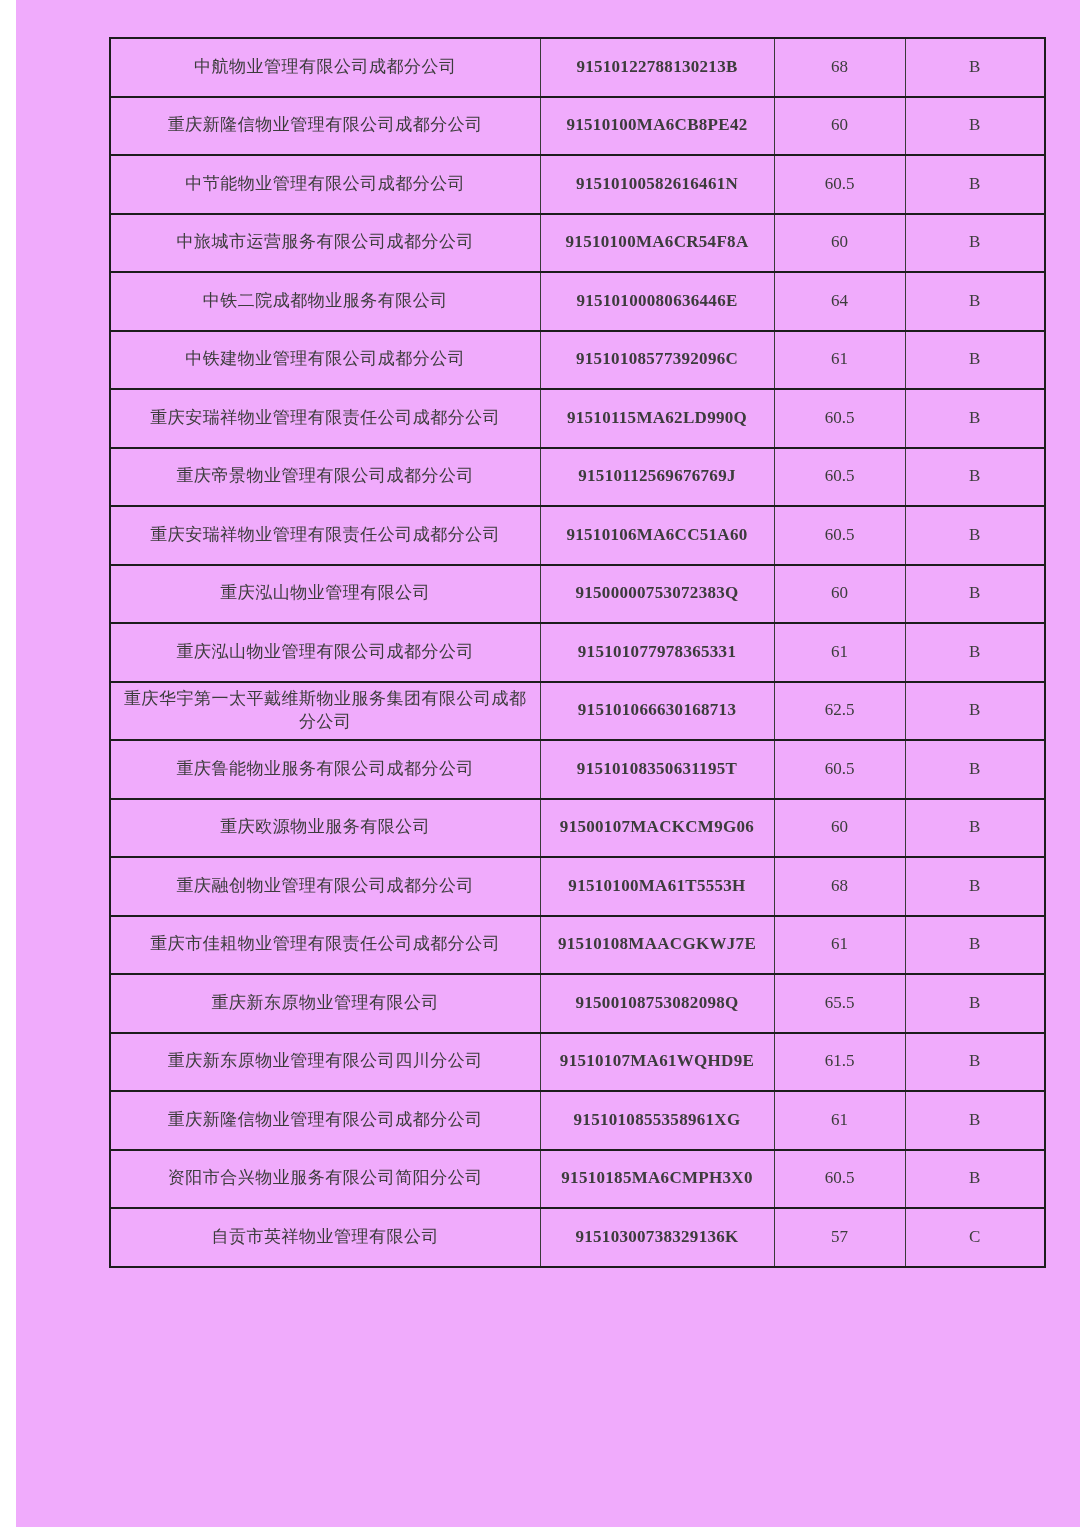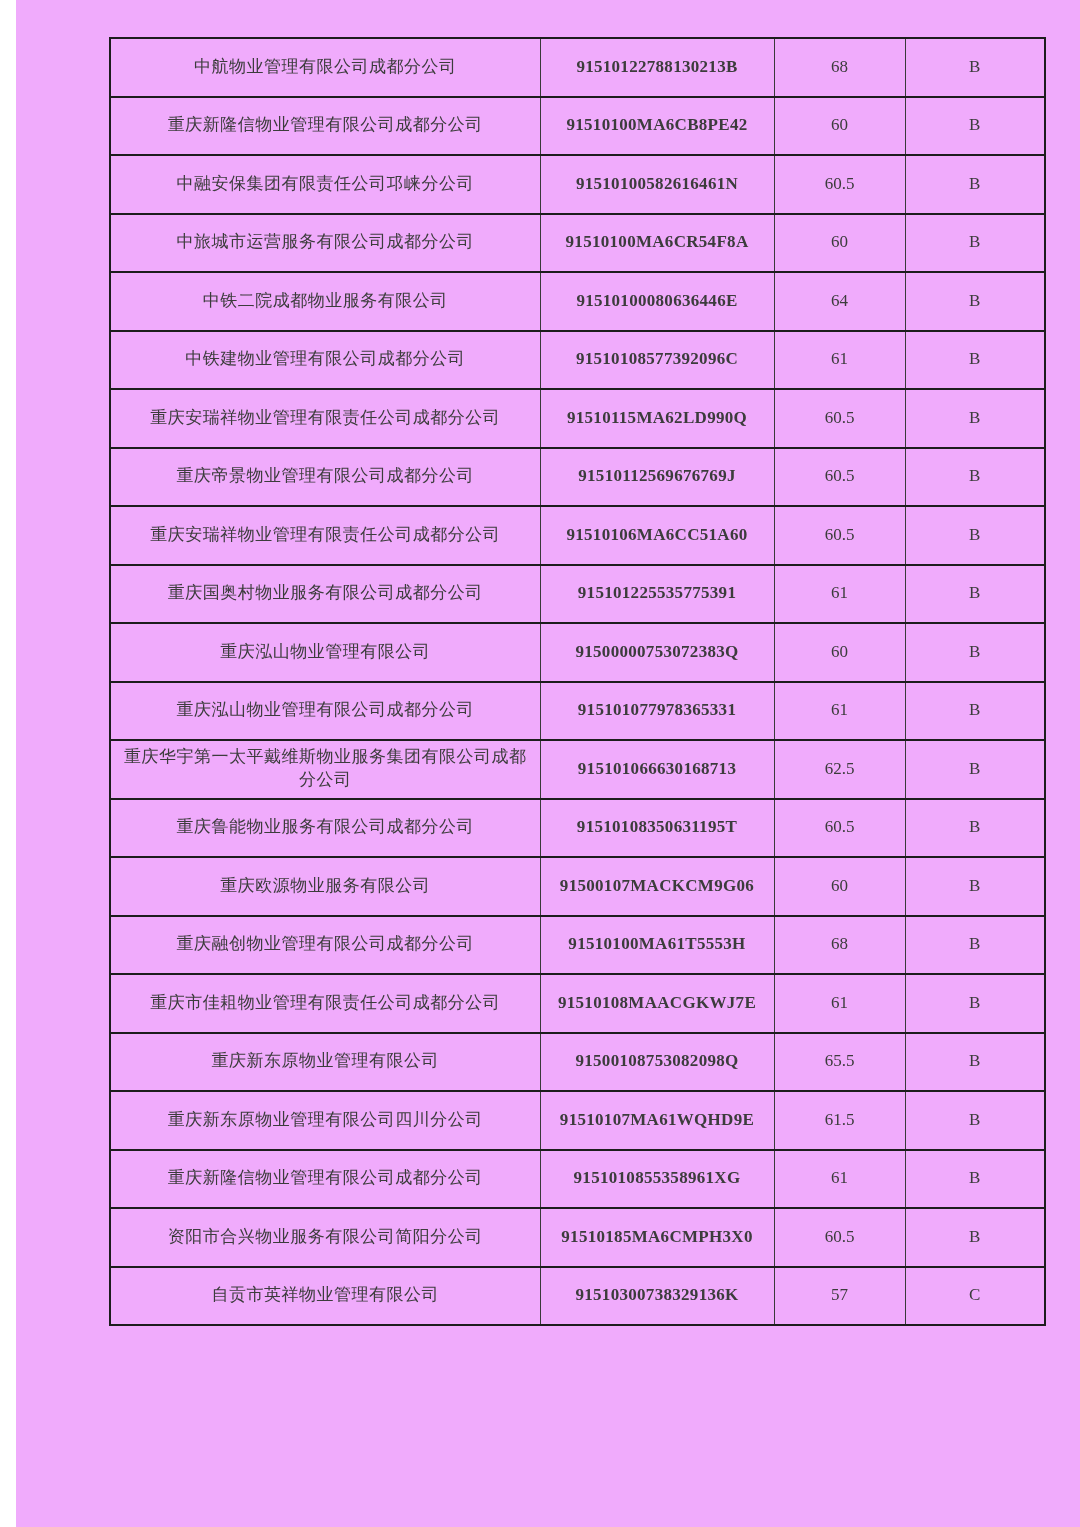--- a/index.html
+++ b/index.html
@@ -66,21 +66,21 @@
             <td class="col-score">68</td>
             <td class="col-grade">B</td>
           </tr>
           <tr>
             <td class="col-name">重庆新隆信物业管理有限公司成都分公司</td>
             <td class="col-code">91510100MA6CB8PE42</td>
             <td class="col-score">60</td>
             <td class="col-grade">B</td>
           </tr>
           <tr>
-            <td class="col-name">中融安保集团有限责任公司邛崃分公司</td>
+            <td class="col-name">中节能物业管理有限公司成都分公司</td>
             <td class="col-code">91510100582616461N</td>
             <td class="col-score">60.5</td>
             <td class="col-grade">B</td>
           </tr>
           <tr>
             <td class="col-name">中旅城市运营服务有限公司成都分公司</td>
             <td class="col-code">91510100MA6CR54F8A</td>
             <td class="col-score">60</td>
             <td class="col-grade">B</td>
           </tr>
@@ -105,26 +105,20 @@
           <tr>
             <td class="col-name">重庆帝景物业管理有限公司成都分公司</td>
             <td class="col-code">91510112569676769J</td>
             <td class="col-score">60.5</td>
             <td class="col-grade">B</td>
           </tr>
           <tr>
             <td class="col-name">重庆安瑞祥物业管理有限责任公司成都分公司</td>
             <td class="col-code">91510106MA6CC51A60</td>
             <td class="col-score">60.5</td>
-            <td class="col-grade">B</td>
-          </tr>
-          <tr>
-            <td class="col-name">重庆国奥村物业服务有限公司成都分公司</td>
-            <td class="col-code">915101225535775391</td>
-            <td class="col-score">61</td>
             <td class="col-grade">B</td>
           </tr>
           <tr>
             <td class="col-name">重庆泓山物业管理有限公司</td>
             <td class="col-code">91500000753072383Q</td>
             <td class="col-score">60</td>
             <td class="col-grade">B</td>
           </tr>
           <tr>
             <td class="col-name">重庆泓山物业管理有限公司成都分公司</td>

